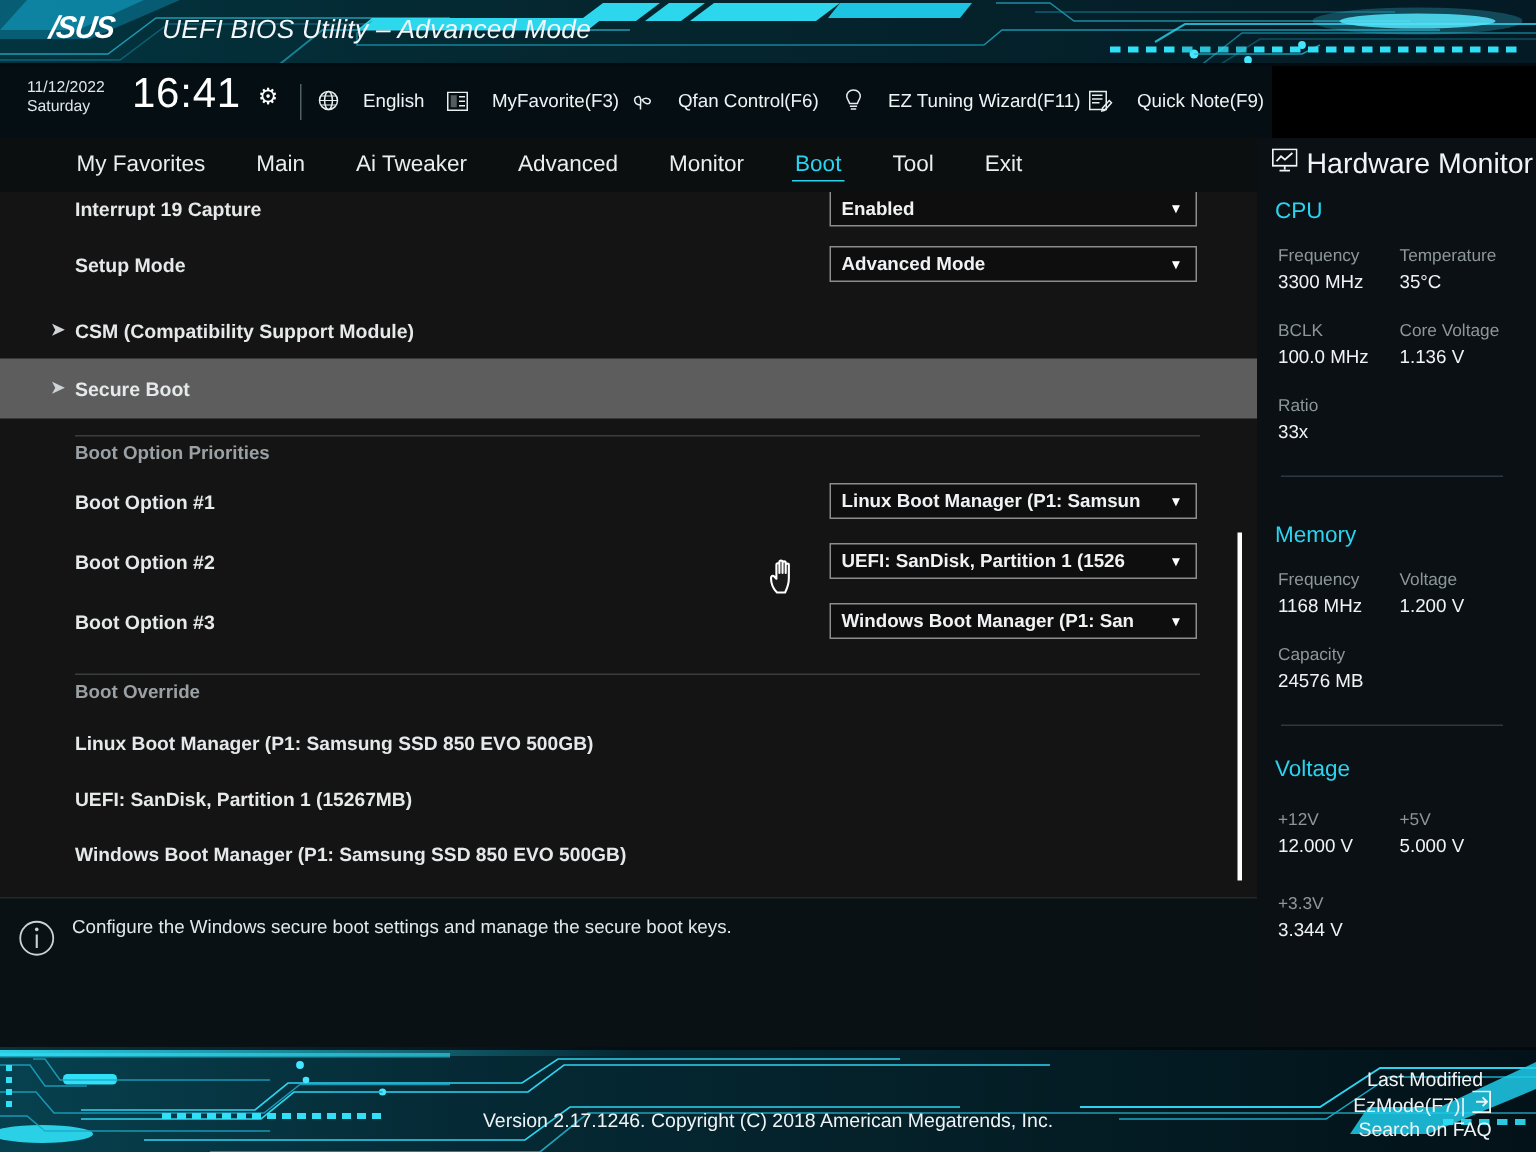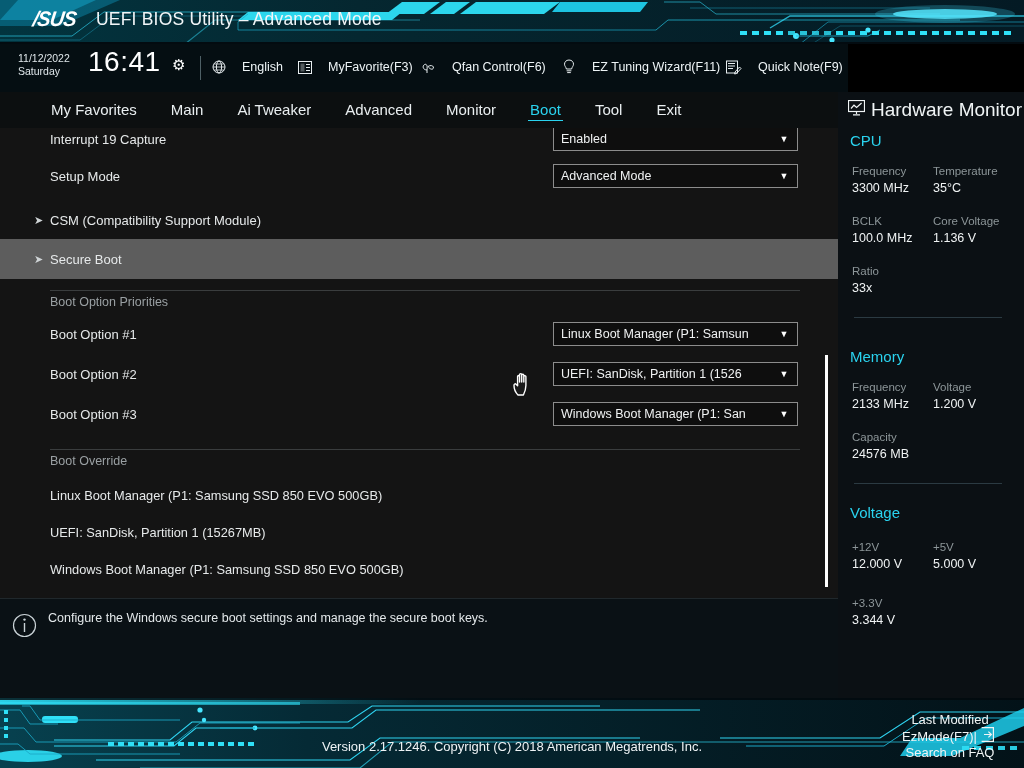--- a/index.html
+++ b/index.html
@@ -23,23 +23,24 @@
     display:flex; align-items:center; justify-content:center;
     z-index: 3;
   }
   .asus-logo {
     font-family:"Liberation Sans", sans-serif;
     font-style:italic; font-weight:bold; font-size:20px;
     letter-spacing:-1px; color:#ffffff;
     transform: skewX(-8deg) scaleY(1.05);
   }
   .app-title {
-    position:absolute; left:96px; top:9px; z-index:3;
+    position:absolute; left:108px; top:9px; z-index:3;
     font-size:17.5px; color:#f2f6f8; letter-spacing:0.2px;
     font-weight:400;
+    font-style:italic;
   }
 
   
   .infobar {
     position:absolute; left:0; top:44px; width:848px; height:48px;
     background:#050e12; overflow:hidden;
   }
   .ib-date {
     position:absolute; left:18px; top:8px;
     font-size:10.5px; color:#dfe6ea; line-height:13px;
@@ -77,21 +78,21 @@
   }
   .navtab.active { color:#2ad3ef; position:relative; }
   .navtab.active::after {
     content:""; position:absolute; left:15px; right:15px; bottom:7px;
     height:1.5px; background:#2ad3ef;
   }
 
   
   .content {
     position:absolute; left:0; top:128px; width:838px; height:470px;
-    background:#141414; overflow:hidden;
+    background:#141414; overflow:hidden;font-weight:bold;
   }
   .row {
     position:absolute; left:0; width:838px; height:40px;
     display:flex; align-items:center;
   }
   .row-label {
     position:absolute; left:50px; font-size:13px; color:#e6e9ea;
     white-space:nowrap;
   }
   .row.highlight { background:#5d5d5d; }
@@ -460,21 +461,21 @@
     <div class="hw-key" style="left:95px; top:123px">Core Voltage</div>
     <div class="hw-val" style="left:95px; top:139px">1.136 V</div>
 
     <div class="hw-key" style="left:14px; top:173px">Ratio</div>
     <div class="hw-val" style="left:14px; top:189px">33x</div>
 
     <div class="hw-divider" style="top:225px"></div>
 
     <div class="hw-group-title" style="top:256px">Memory</div>
     <div class="hw-key" style="left:14px; top:289px">Frequency</div>
-    <div class="hw-val" style="left:14px; top:305px">2133 MHz</div>
+    <div class="hw-val" style="left:14px; top:305px">1168 MHz</div>
     <div class="hw-key" style="left:95px; top:289px">Voltage</div>
     <div class="hw-val" style="left:95px; top:305px">1.200 V</div>
 
     <div class="hw-key" style="left:14px; top:339px">Capacity</div>
     <div class="hw-val" style="left:14px; top:355px">24576 MB</div>
 
     <div class="hw-divider" style="top:391px"></div>
 
     <div class="hw-group-title" style="top:412px">Voltage</div>
     <div class="hw-key" style="left:14px; top:449px">+12V</div>

